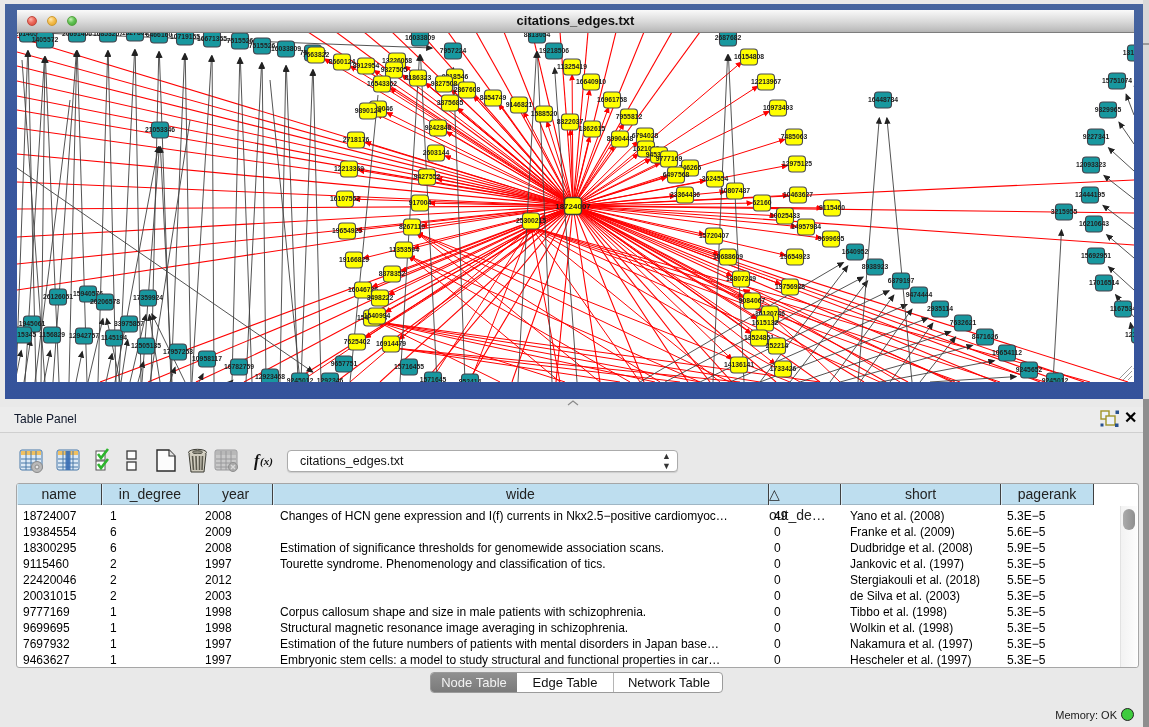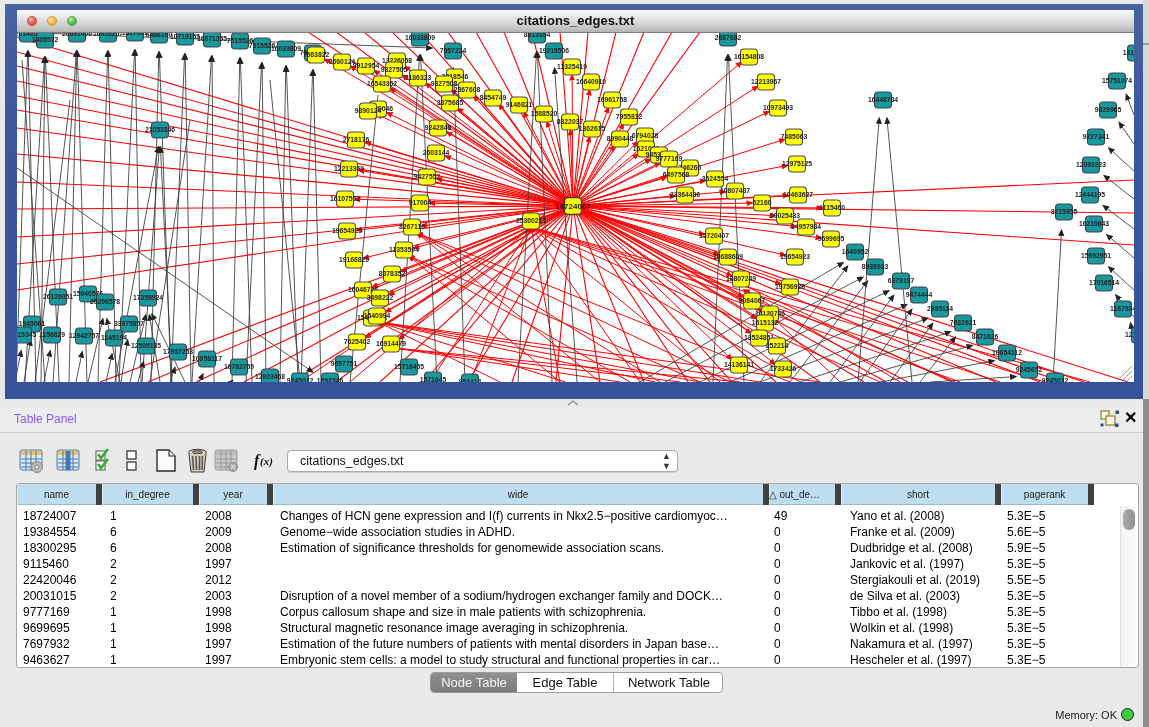--- a/index.html
+++ b/index.html
@@ -11,31 +11,31 @@
  border-bottom:1px solid #7d7d7d;}
 #titlebar .tl{position:absolute;top:6px;width:10px;height:10px;border-radius:50%;}
 #title{width:100%;text-align:center;font-size:13px;font-weight:bold;color:#111;line-height:22px}
 #canvas{left:17px;top:33px;width:1117px;height:349px;background:#fff;overflow:hidden}
 
 #sliverTop{left:1143px;top:0;width:6px;height:399px;background:#D8D8D8;border-bottom:0}
 #sliverLine{left:1143px;top:43px;width:6px;height:2px;background:#9a9a9a}
 #sliverBot{left:1143px;top:399px;width:6px;height:328px;background:#8E8E8E}
 
 #tpbar{left:0;top:407px;width:1143px;height:26px;background:#ECECEC;border-bottom:1px solid #cfcfcf}
-#tpbar span{position:absolute;left:14px;top:5px;font-size:12px;color:#8b5cf6}
+#tpbar span{position:absolute;left:14px;top:5px;font-size:12px;color:#0f172a}
 #tpclose{left:1124px;top:410px;width:15px;height:15px;font-size:16px;font-weight:bold;color:#000;line-height:15px}
 #toolbar{left:0;top:434px;width:1143px;height:48px;background:#E9E9E9}
 #combo{left:287px;top:450px;width:391px;height:22px;background:#fff;border:1px solid #ababab;
  border-radius:4px;font-size:12.5px;color:#111;line-height:20px;padding-left:12px;box-shadow:0 1px 1px rgba(0,0,0,.12)}
 #combo .arr{position:absolute;right:6px;top:0px;font-size:9px;color:#333;line-height:10px;text-align:center}
 
 #tbl{left:16px;top:483px;width:1123px;height:185px;background:#fff;border:1px solid #a6a6a6;border-radius:3px;overflow:hidden}
 .hrow{position:absolute;left:0;top:0;height:21px;background:#BEDEEF;border-bottom:1px solid #9fb6c4}
-.hc{position:absolute;top:0;height:21px;font-size:10px;color:#222;line-height:21px;text-align:center;
- border-right:6px solid #404040;box-shadow:inset 1px 0 0 #d8ecf7}
+.hc{position:absolute;top:0;height:21px;font-size:14px;color:#222;line-height:21px;text-align:center;
+ border-right:1px solid #404040;box-shadow:inset 1px 0 0 #d8ecf7}
 .cell{position:absolute;font-size:12px;color:#000;white-space:nowrap;overflow:hidden}
 #sb{left:1103px;top:22px;width:17px;height:162px;background:linear-gradient(90deg,#f2f2f2,#fcfcfc);border-left:1px solid #e2e2e2}
 #sbthumb{left:2px;top:3px;width:12px;height:21px;background:linear-gradient(90deg,#ababab,#8f8f8f);border-radius:6px}
 
 #tabs{left:430px;top:672px;width:293px;height:21px;border:1px solid #9b9b9b;border-radius:4px;background:#fff;overflow:hidden}
 .tab{position:absolute;top:0;height:21px;font-size:13px;line-height:20px;text-align:center;color:#111}
 #tabN{left:0;width:86px;background:linear-gradient(#909090,#787878);color:#f3f3f3}
 #tabE{left:86px;width:96px}
 #tabW{left:182px;width:111px;border-left:1px solid #b5b5b5}
 #mem{right:32px;top:709px;font-size:11px;color:#1a1a1a}
@@ -955,47 +955,46 @@
 <div class="cell" style="left:6px;top:25px;width:79px;height:16px;line-height:15px">18724007</div>
 <div class="cell" style="left:93px;top:25px;width:89px;height:16px;line-height:15px">1</div>
 <div class="cell" style="left:188px;top:25px;width:68px;height:16px;line-height:15px">2008</div>
 <div class="cell" style="left:263px;top:25px;width:489px;height:16px;line-height:15px">Changes of HCN gene expression and I(f) currents in Nkx2.5−positive cardiomyoc…</div>
 <div class="cell" style="left:757px;top:25px;width:67px;height:16px;line-height:15px">49</div>
 <div class="cell" style="left:833px;top:25px;width:151px;height:16px;line-height:15px">Yano et al. (2008)</div>
 <div class="cell" style="left:990px;top:25px;width:87px;height:16px;line-height:15px">5.3E−5</div>
 <div class="cell" style="left:6px;top:41px;width:79px;height:16px;line-height:15px">19384554</div>
 <div class="cell" style="left:93px;top:41px;width:89px;height:16px;line-height:15px">6</div>
 <div class="cell" style="left:188px;top:41px;width:68px;height:16px;line-height:15px">2009</div>
-<div class="cell" style="left:263px;top:41px;width:489px;height:16px;line-height:15px">Genome−wide association studies in ADHD.</div>
 <div class="cell" style="left:757px;top:41px;width:67px;height:16px;line-height:15px">0</div>
 <div class="cell" style="left:833px;top:41px;width:151px;height:16px;line-height:15px">Franke et al. (2009)</div>
 <div class="cell" style="left:990px;top:41px;width:87px;height:16px;line-height:15px">5.6E−5</div>
 <div class="cell" style="left:6px;top:57px;width:79px;height:16px;line-height:15px">18300295</div>
 <div class="cell" style="left:93px;top:57px;width:89px;height:16px;line-height:15px">6</div>
 <div class="cell" style="left:188px;top:57px;width:68px;height:16px;line-height:15px">2008</div>
 <div class="cell" style="left:263px;top:57px;width:489px;height:16px;line-height:15px">Estimation of significance thresholds for genomewide association scans.</div>
 <div class="cell" style="left:757px;top:57px;width:67px;height:16px;line-height:15px">0</div>
 <div class="cell" style="left:833px;top:57px;width:151px;height:16px;line-height:15px">Dudbridge et al. (2008)</div>
 <div class="cell" style="left:990px;top:57px;width:87px;height:16px;line-height:15px">5.9E−5</div>
 <div class="cell" style="left:6px;top:73px;width:79px;height:16px;line-height:15px">9115460</div>
 <div class="cell" style="left:93px;top:73px;width:89px;height:16px;line-height:15px">2</div>
 <div class="cell" style="left:188px;top:73px;width:68px;height:16px;line-height:15px">1997</div>
+<div class="cell" style="left:263px;top:73px;width:489px;height:16px;line-height:15px">Tourette syndrome. Phenomenology and classification of tics.</div>
 <div class="cell" style="left:757px;top:73px;width:67px;height:16px;line-height:15px">0</div>
 <div class="cell" style="left:833px;top:73px;width:151px;height:16px;line-height:15px">Jankovic et al. (1997)</div>
 <div class="cell" style="left:990px;top:73px;width:87px;height:16px;line-height:15px">5.3E−5</div>
 <div class="cell" style="left:6px;top:89px;width:79px;height:16px;line-height:15px">22420046</div>
 <div class="cell" style="left:93px;top:89px;width:89px;height:16px;line-height:15px">2</div>
 <div class="cell" style="left:188px;top:89px;width:68px;height:16px;line-height:15px">2012</div>
 <div class="cell" style="left:757px;top:89px;width:67px;height:16px;line-height:15px">0</div>
-<div class="cell" style="left:833px;top:89px;width:151px;height:16px;line-height:15px">Stergiakouli et al. (2019)</div>
+<div class="cell" style="left:833px;top:89px;width:151px;height:16px;line-height:15px">Stergiakouli et al. (2018)</div>
 <div class="cell" style="left:990px;top:89px;width:87px;height:16px;line-height:15px">5.5E−5</div>
 <div class="cell" style="left:6px;top:105px;width:79px;height:16px;line-height:15px">20031015</div>
 <div class="cell" style="left:93px;top:105px;width:89px;height:16px;line-height:15px">2</div>
 <div class="cell" style="left:188px;top:105px;width:68px;height:16px;line-height:15px">2003</div>
-<div class="cell" style="left:263px;top:105px;width:489px;height:16px;line-height:15px">Disruption of a novel member of a sodium/hydrogen exchanger family and DOCK…</div>
 <div class="cell" style="left:757px;top:105px;width:67px;height:16px;line-height:15px">0</div>
 <div class="cell" style="left:833px;top:105px;width:151px;height:16px;line-height:15px">de Silva et al. (2003)</div>
 <div class="cell" style="left:990px;top:105px;width:87px;height:16px;line-height:15px">5.3E−5</div>
 <div class="cell" style="left:6px;top:121px;width:79px;height:16px;line-height:15px">9777169</div>
 <div class="cell" style="left:93px;top:121px;width:89px;height:16px;line-height:15px">1</div>
 <div class="cell" style="left:188px;top:121px;width:68px;height:16px;line-height:15px">1998</div>
 <div class="cell" style="left:263px;top:121px;width:489px;height:16px;line-height:15px">Corpus callosum shape and size in male patients with schizophrenia.</div>
 <div class="cell" style="left:757px;top:121px;width:67px;height:16px;line-height:15px">0</div>
 <div class="cell" style="left:833px;top:121px;width:151px;height:16px;line-height:15px">Tibbo et al. (1998)</div>
 <div class="cell" style="left:990px;top:121px;width:87px;height:16px;line-height:15px">5.3E−5</div>

